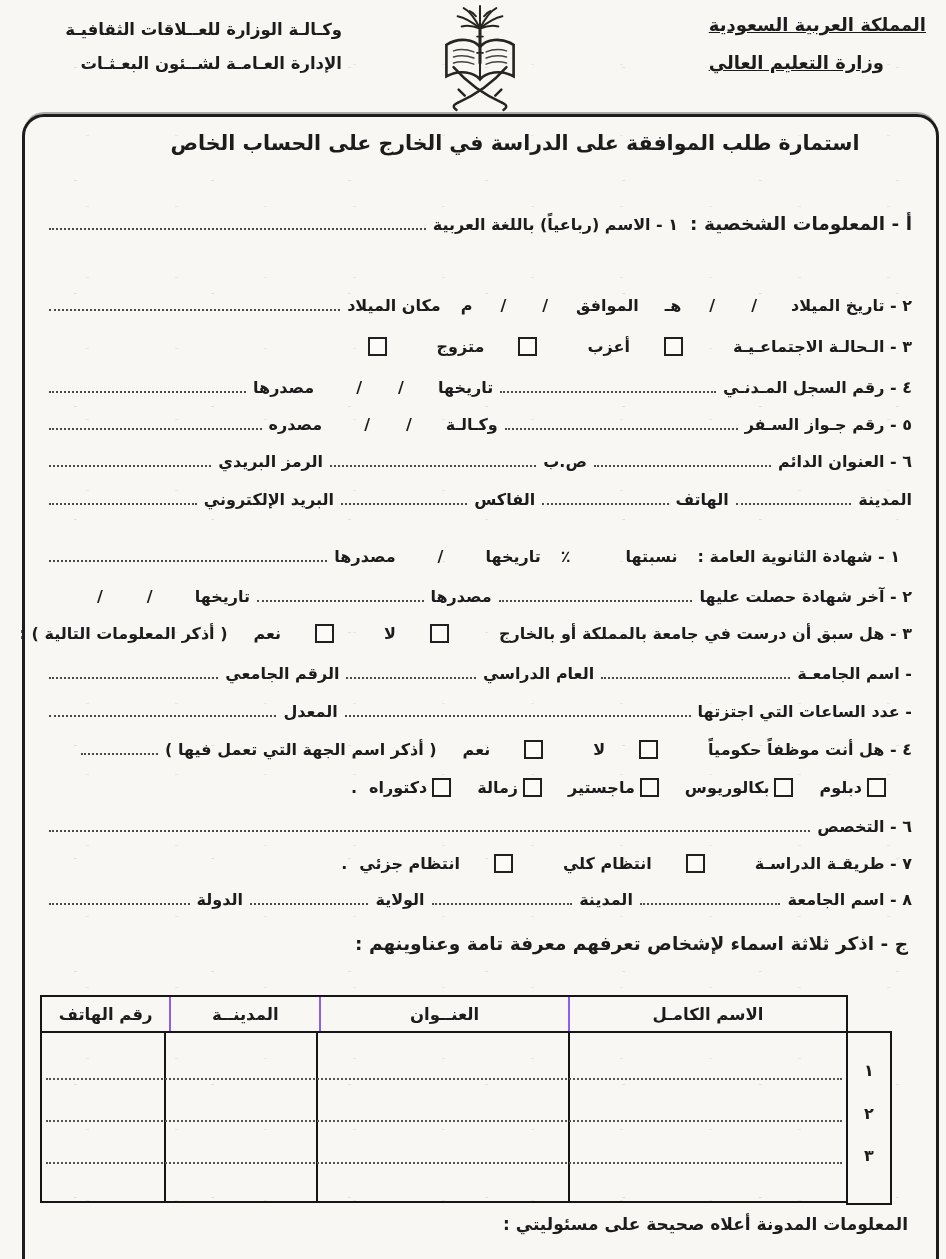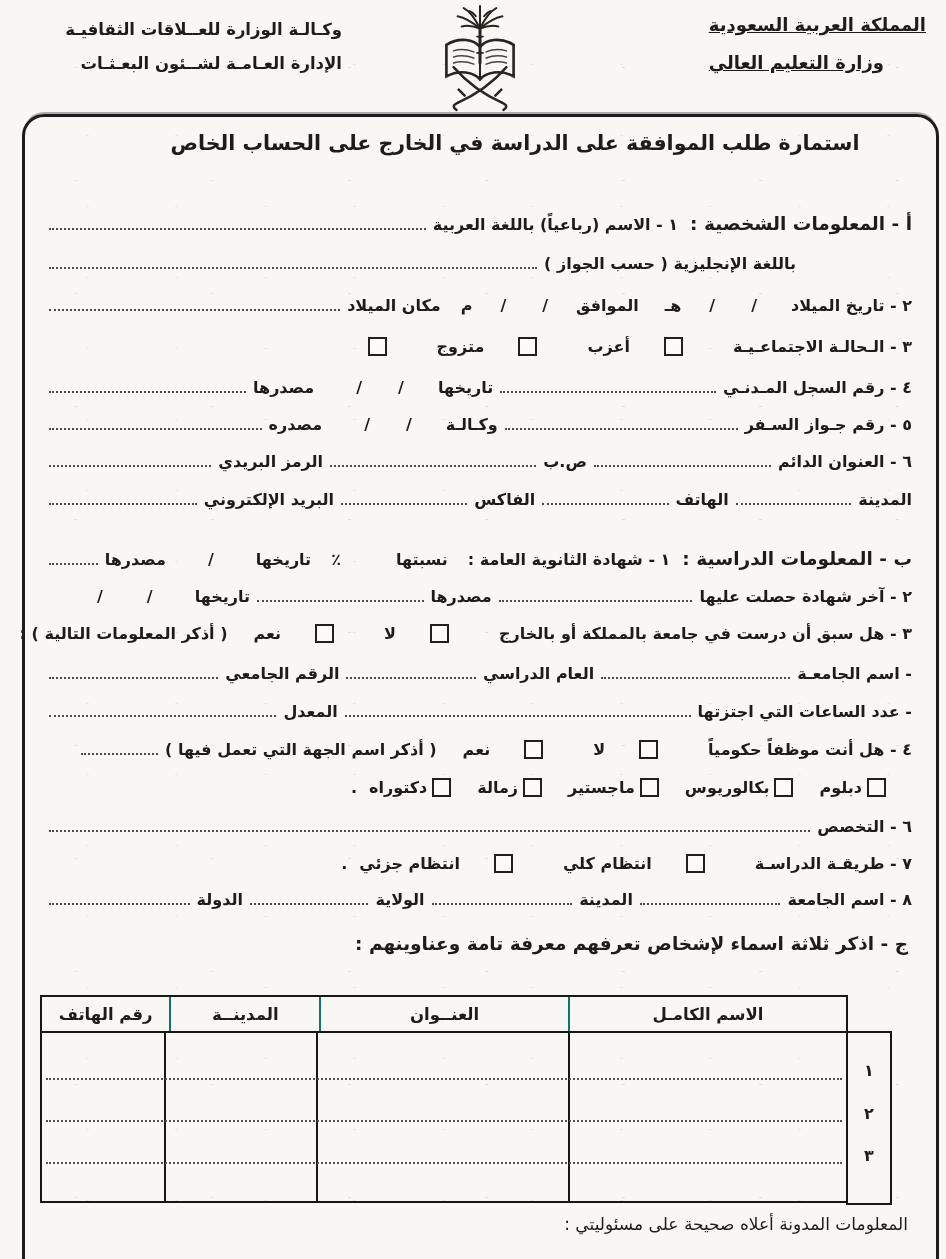--- a/index.html
+++ b/index.html
@@ -34,29 +34,29 @@
   .sp{flex:0 0 auto;}
   .w12{width:12px}.w20{width:20px}.w26{width:26px}.w32{width:32px}.w40{width:40px}.w55{width:55px}
   .cb{flex:0 0 auto;width:15px;height:15px;border:2px solid #202020;background:#fcfbf8;
     margin:0 26px 1px 5px;}
   .spread .cb{margin:0 50px 1px 34px;}
   .slash{padding:0 2px;}
   
   .tb-head{position:absolute;left:40px;top:995px;width:808px;height:38px;display:flex;direction:rtl;
     border:2.5px solid #161616;box-sizing:border-box;background:transparent;}
   .tb-head .th{display:flex;align-items:center;justify-content:center;font-weight:bold;font-size:16.5px;box-sizing:border-box;}
-  .tb-head .th:not(:last-child){border-left:2px solid #0f766e;}
+  .tb-head .th:not(:last-child){border-left:2px solid #8b5cf6;}
   .tb-body{position:absolute;left:40px;top:1033px;width:808px;height:170px;
     border:2.5px solid #161616;border-top:none;box-sizing:border-box;}
   .vline{position:absolute;top:0;bottom:0;width:2px;background:#161616;}
   .rline{position:absolute;left:4px;right:4px;border-bottom:2px dotted #55534f;height:0;}
   .numcol{position:absolute;left:846px;top:1031px;width:46px;height:174px;border:2.5px solid #161616;
     box-sizing:border-box;background:#f8f7f3;}
   .numcol span{position:absolute;left:0;right:0;text-align:center;font-weight:bold;font-size:16px;}
-  .cfoot{position:absolute;top:1214px;right:38px;font-weight:normal;font-size:17px;}
+  .cfoot{position:absolute;top:1214px;right:38px;font-weight:bold;font-size:17px;}
   .chead{position:absolute;top:933px;right:38px;font-weight:bold;font-size:18.5px;}
   svg .ln{stroke:#26261f;fill:none;stroke-linecap:round;}
 </style>
 </head>
 <body>
 
 <div class="sheet">
 
   <div class="hdr-right">
     <span>المملكة العربية السعودية</span>
@@ -111,24 +111,20 @@
 
   <div class="ftitle">استمارة طلب الموافقة على الدراسة في الخارج على الحساب الخاص</div>
 
   <div class="row" style="top:212px">
     <span class="sect">أ - المعلومات الشخصية :</span>
     <span class="sp w12"></span>
     <span>١ - الاسم (رباعياً) باللغة العربية</span>
     <span class="dots f10"></span>
   </div>
 
-  <div class="row" style="top:254px;right:150px">
-    <span>باللغة الإنجليزية ( حسب الجواز )</span>
-    <span class="dots f10"></span>
-  </div>
 
   <div class="row" style="top:296px">
     <span>٢ - تاريخ الميلاد</span>
     <span class="sp w32"></span>
       <span class="slash">/</span>
     <span class="sp w32"></span>
       <span class="slash">/</span>
     <span class="sp w26"></span>
       <span>هـ</span>
     <span class="sp w26"></span>
@@ -193,21 +189,20 @@
     <span class="dots f8"></span>
     <span>الهاتف</span>
     <span class="dots f9"></span>
     <span>الفاكس</span>
     <span class="dots f9"></span>
     <span>البريد الإلكتروني</span>
     <span class="dots f11"></span>
   </div>
 
   <div class="row" style="top:547px">
-    <span class="sect">ب - المعلومات الدراسية :</span>
     <span class="sp w12"></span>
     <span>١ - شهادة الثانوية العامة :</span>
     <span class="sp w20"></span>
       <span>نسبتها</span>
     <span class="sp w55"></span>
       <span>٪</span>
     <span class="sp w20"></span>
       <span>تاريخها</span>
     <span class="sp w40"></span>
       <span class="slash">/</span>

